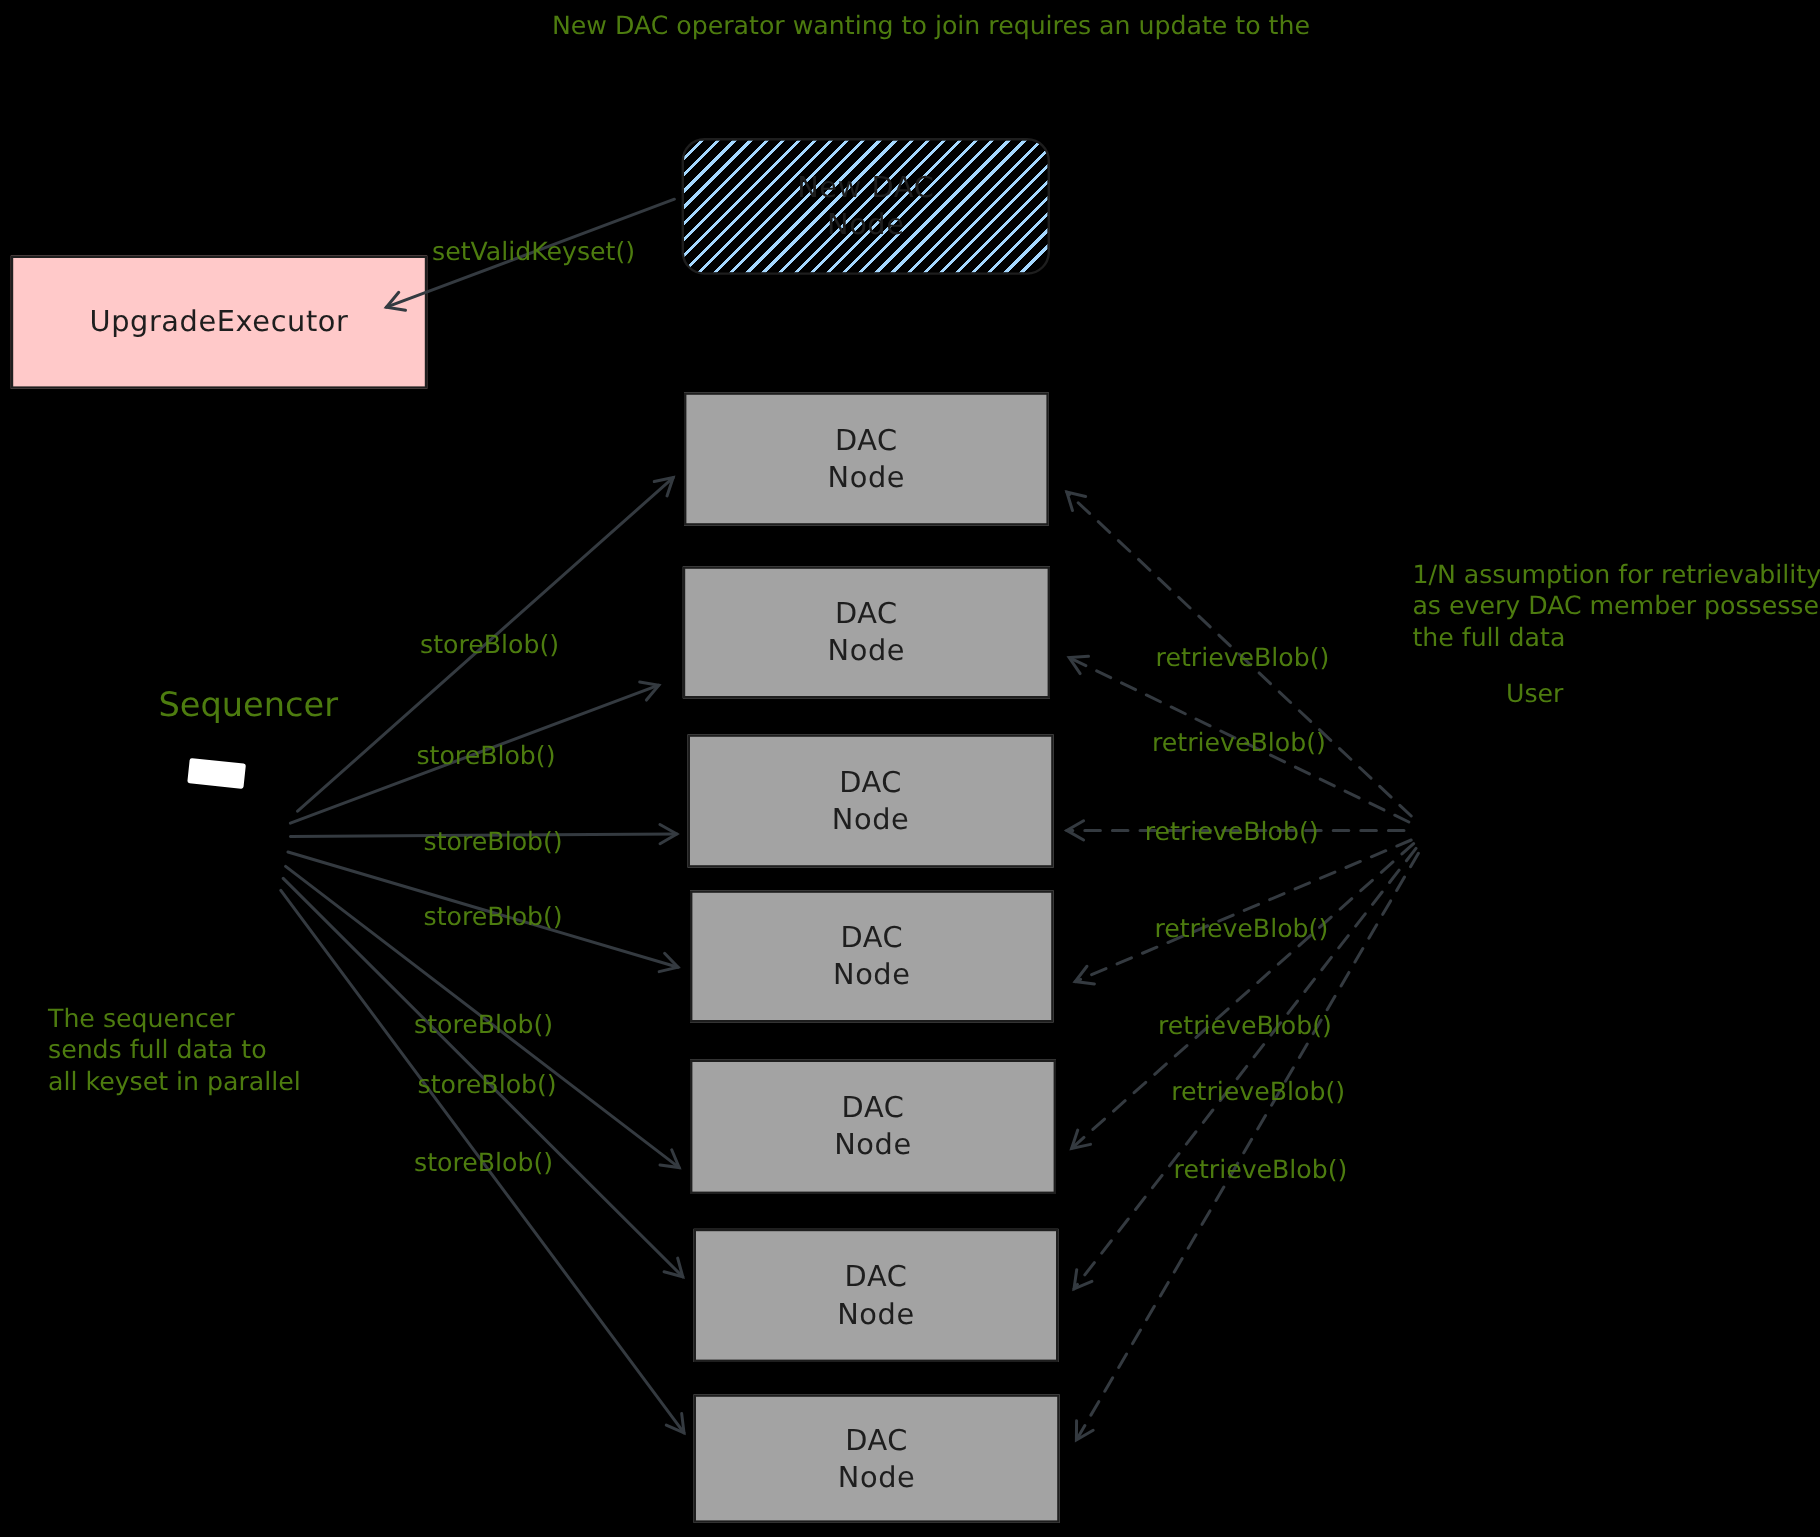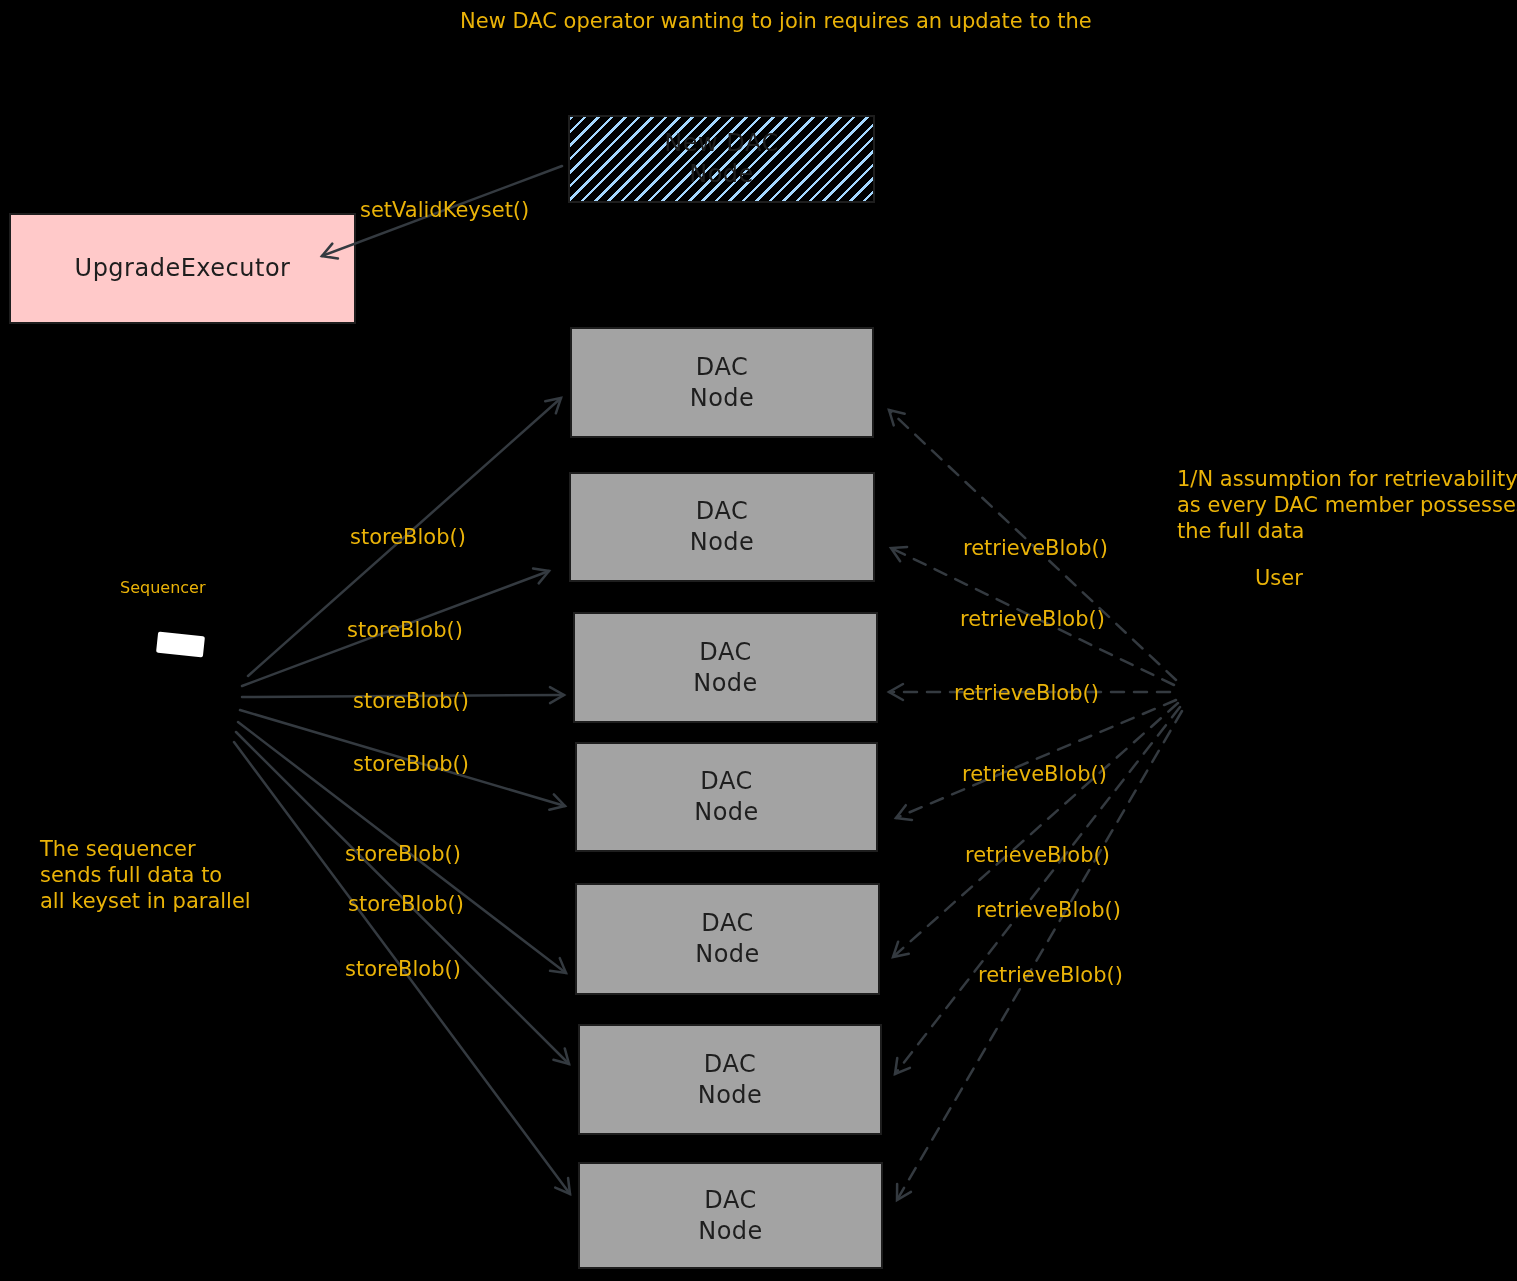--- a/index.html
+++ b/index.html
@@ -12,39 +12,39 @@
     position:absolute;box-sizing:border-box;border:2px solid #1e1e1e;
     display:flex;flex-direction:column;align-items:center;justify-content:center;
     text-align:center;color:#1e1e1e;font-size:24px;line-height:31px;letter-spacing:.5px;
   }
   .dac{background:#a3a3a3;}
   .pink{background:#ffc9c9;}
   .hatch{
     background:repeating-linear-gradient(135deg,#a5d8ff 0 2.5px,rgba(0,0,0,0) 2.5px 9.5px);
   }
   .b-upgrade{left:9px;top:213px;width:347px;height:111px;}
-  .b-newdac{left:568px;top:115px;width:307px;height:88px;}
+  .b-newdac{left:568px;top:115px;width:307px;height:114px;border-radius:19px;}
   .b-dac1{left:570px;top:327px;width:304px;height:111px;}
   .b-dac2{left:569px;top:472px;width:306px;height:110px;}
   .b-dac3{left:573px;top:612px;width:305px;height:111px;}
   .b-dac4{left:575px;top:742px;width:303px;height:110px;}
   .b-dac5{left:575px;top:883px;width:305px;height:112px;}
   .b-dac6{left:578px;top:1024px;width:304px;height:111px;}
   .b-dac7{left:578px;top:1162px;width:305px;height:107px;}
   
   .seq-screen{
     position:absolute;left:157px;top:634px;width:47px;height:21px;background:#ffffff;
     transform:rotate(6deg);border-radius:2px;
   }
   
-  .note,.lbl{position:absolute;color:#eab308;font-size:21px;line-height:26px;white-space:nowrap;}
+  .note,.lbl{position:absolute;color:#4d7c0f;font-size:21px;line-height:26px;white-space:nowrap;}
   .n-top{left:460px;top:8px;}
   .n-right{left:1177px;top:466px;}
   .n-bl{left:40px;top:836px;}
-  .l-seq{left:120px;top:575px;font-size:16px;text-align:right;}
+  .l-seq{left:132px;top:575px;font-size:28px;text-align:right;}
   .l-user{left:1255px;top:565px;}
   .l-svk{left:360px;top:197px;}
   .sb1{left:350px;top:524px;} .sb2{left:347px;top:617px;} .sb3{left:353px;top:688px;}
   .sb4{left:353px;top:751px;} .sb5{left:345px;top:841px;} .sb6{left:348px;top:891px;}
   .sb7{left:345px;top:956px;}
   .rb1{left:963px;top:535px;} .rb2{left:960px;top:606px;} .rb3{left:954px;top:680px;}
   .rb4{left:962px;top:761px;} .rb5{left:965px;top:842px;} .rb6{left:976px;top:897px;}
   .rb7{left:978px;top:962px;}
   
   svg.arrows{position:absolute;left:0;top:0;}

